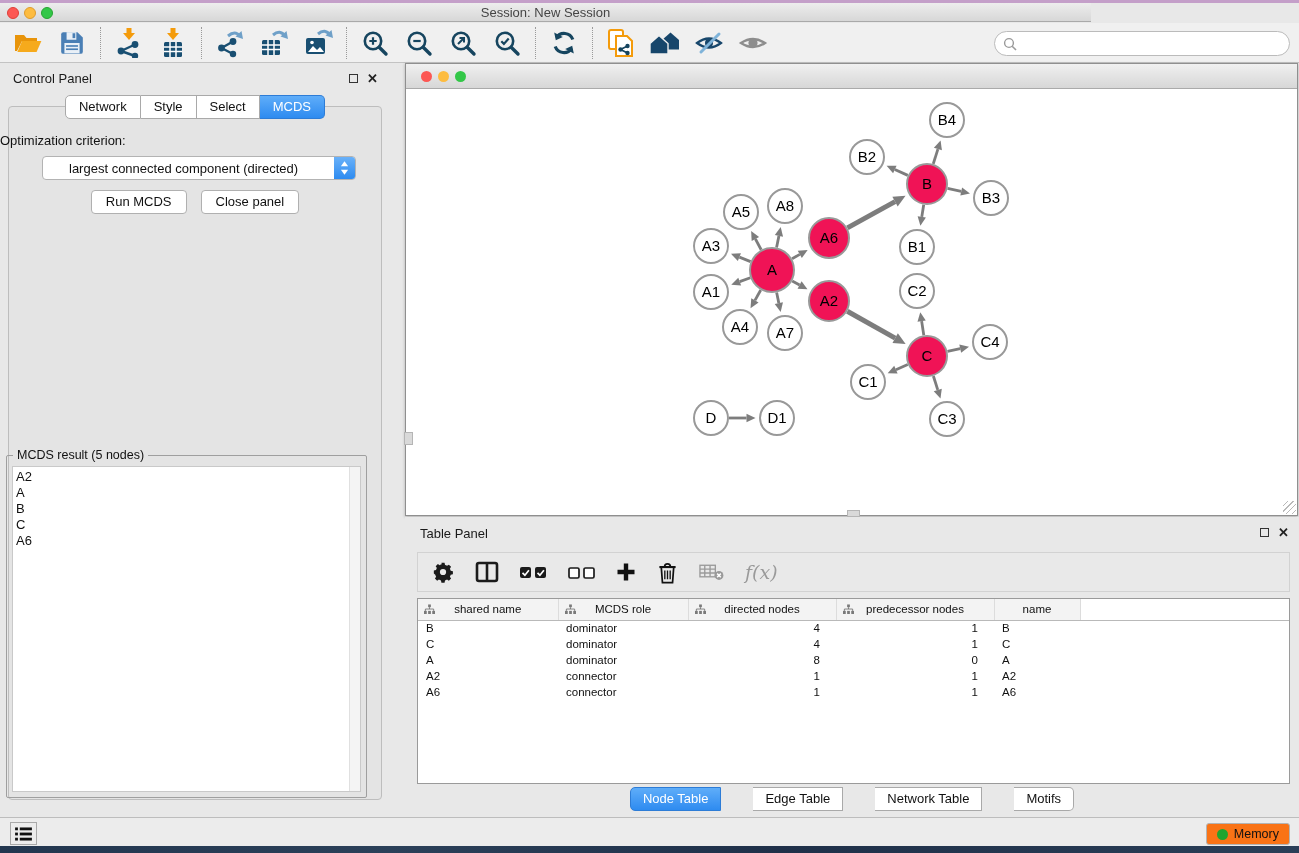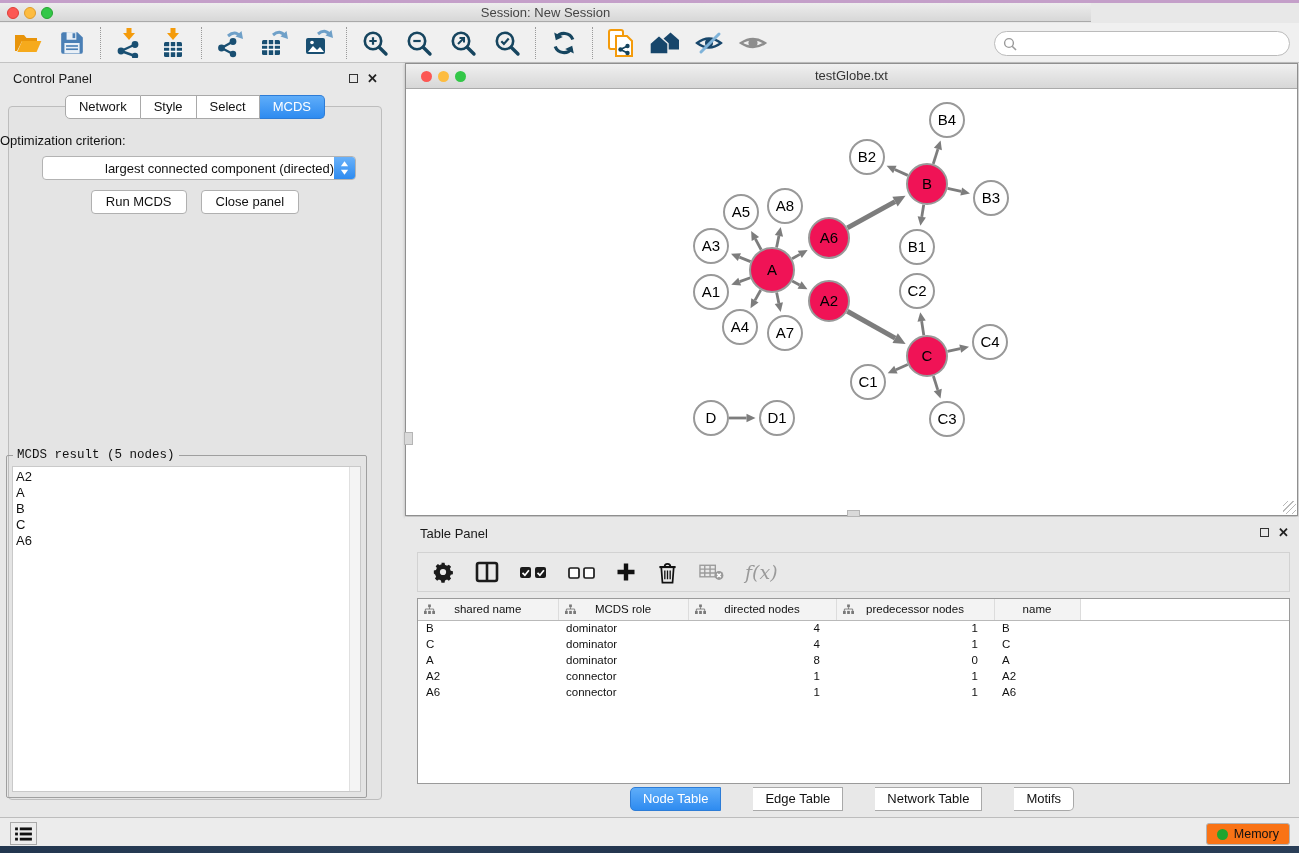--- a/index.html
+++ b/index.html
@@ -35,30 +35,30 @@
   .cp-inner { position:absolute; left:8px; top:43px; width:374px; height:694px;
     background:#e4e4e4; border:1px solid #bdbdbd; border-radius:4px; }
   .cp-tabs { position:absolute; left:0; right:0; top:32px; display:flex; justify-content:center; z-index:3; }
   .tab-seg { font-size:13px; padding:3px 13px 4px; background:#fff; border:1px solid #a9a9a9; border-left:none; color:#111; }
   .tab-seg:first-child { border-left:1px solid #a9a9a9; border-radius:5px 0 0 5px; }
   .tab-seg:last-child { border-radius:0 5px 5px 0; }
   .tab-seg.active { background:linear-gradient(#5fadf9,#2e8bf0); color:#fff; border-color:#2d7cd6; }
   .opt-label { position:absolute; left:0; right:0; top:70px; text-align:left; font-size:13px; color:#111; }
   .dropdown { position:absolute; left:42px; top:93px; width:314px; height:24px; background:#fff;
     border:1px solid #b3b3b3; border-radius:4px; display:flex; align-items:center; }
-  .dropdown .dd-text { flex:1; font-size:13px; padding-left:26px; color:#111; white-space:nowrap;margin-left:36px; }
+  .dropdown .dd-text { flex:1; font-size:13px; padding-left:26px; color:#111; white-space:nowrap; }
   .dd-stepper { width:21px; height:22px; border-radius:0 3px 3px 0;
     background:linear-gradient(#69b1f9,#2e8bf0); display:flex; align-items:center; justify-content:center; }
   .cp-buttons { position:absolute; left:0; right:0; top:127px; display:flex; justify-content:center; gap:14px; }
   .mac-btn { font-size:13px; color:#111; background:#fff; border:1px solid #b0b0b0; border-radius:4px;
     padding:3px 14px 4px; }
   .groupbox { position:absolute; left:6px; top:392px; width:361px; height:343px;
     border:1px solid #9f9f9f; border-radius:2px; }
   .groupbox .gb-title { position:absolute; left:6px; top:-8px; background:#e4e4e4; padding:0 4px;
-    font-size:12.5px; color:#111;font-family:Liberation Mono, monospace; }
+    font-size:12.5px; color:#111; }
   .result-list { position:absolute; left:5px; top:10px; right:5px; bottom:5px; background:#fff;
     border:1px solid #c9c9c9; font-size:13px; color:#111; overflow:hidden; }
   .result-list ul { list-style:none; padding:2px 0 0 3px; }
   .result-list li { line-height:16px; }
   .scroll-track { position:absolute; right:0; top:0; bottom:0; width:11px; background:#f4f4f4; border-left:1px solid #e0e0e0; }
 
   
   .net-window { position:absolute; left:405px; top:63px; width:893px; height:453px;
     border:1px solid #8f8f8f; background:#fff; box-shadow:0 1px 3px rgba(0,0,0,.25); }
   .net-titlebar { position:absolute; left:0; top:0; right:0; height:25px;
@@ -322,21 +322,20 @@
         <div class="scroll-track"></div>
       </div>
     </div>
   </div>
 
   <div class="net-window">
     <div class="net-titlebar">
       <span class="ntl red"></span>
       <span class="ntl yellow"></span>
       <span class="ntl green"></span>
-      <div class="ntitle">testGlobe.txt</div>
     </div>
     <div class="net-canvas">
       <svg id="graph-svg" width="891" height="426">
           <line x1="344.3641146728813" y1="188.803106183551" x2="333.6910653250921" y2="192.6524026696389" stroke="#7d7d7d" stroke-width="2.8"></line>
           <polygon points="325.22484932752394,195.70579204581102 332.2661502828784,188.70150187077374 335.1159803673058,196.60330346850404" fill="#7d7d7d"></polygon>
           <line x1="386.2051297548061" y1="191.98875477892963" x2="393.5707892701737" y2="195.99463977851553" stroke="#7d7d7d" stroke-width="2.8"></line>
           <polygon points="401.47714439161956,200.2945873007054 391.56414709315175,199.68427216852362 395.57743144719564,192.30500738850745" fill="#7d7d7d"></polygon>
           <line x1="344.59698311096014" y1="172.57914089611546" x2="333.38226152677026" y2="168.1667914203686" stroke="#7d7d7d" stroke-width="2.8"></line>
           <polygon points="325.0071679614938,164.87167264058772 334.91998362400136,164.2584144232396 331.84453942953917,172.07516841749762" fill="#7d7d7d"></polygon>
           <line x1="354.7407005957243" y1="201.05562706386607" x2="348.93081007958295" y2="211.40449454574284" stroke="#7d7d7d" stroke-width="2.8"></line>

